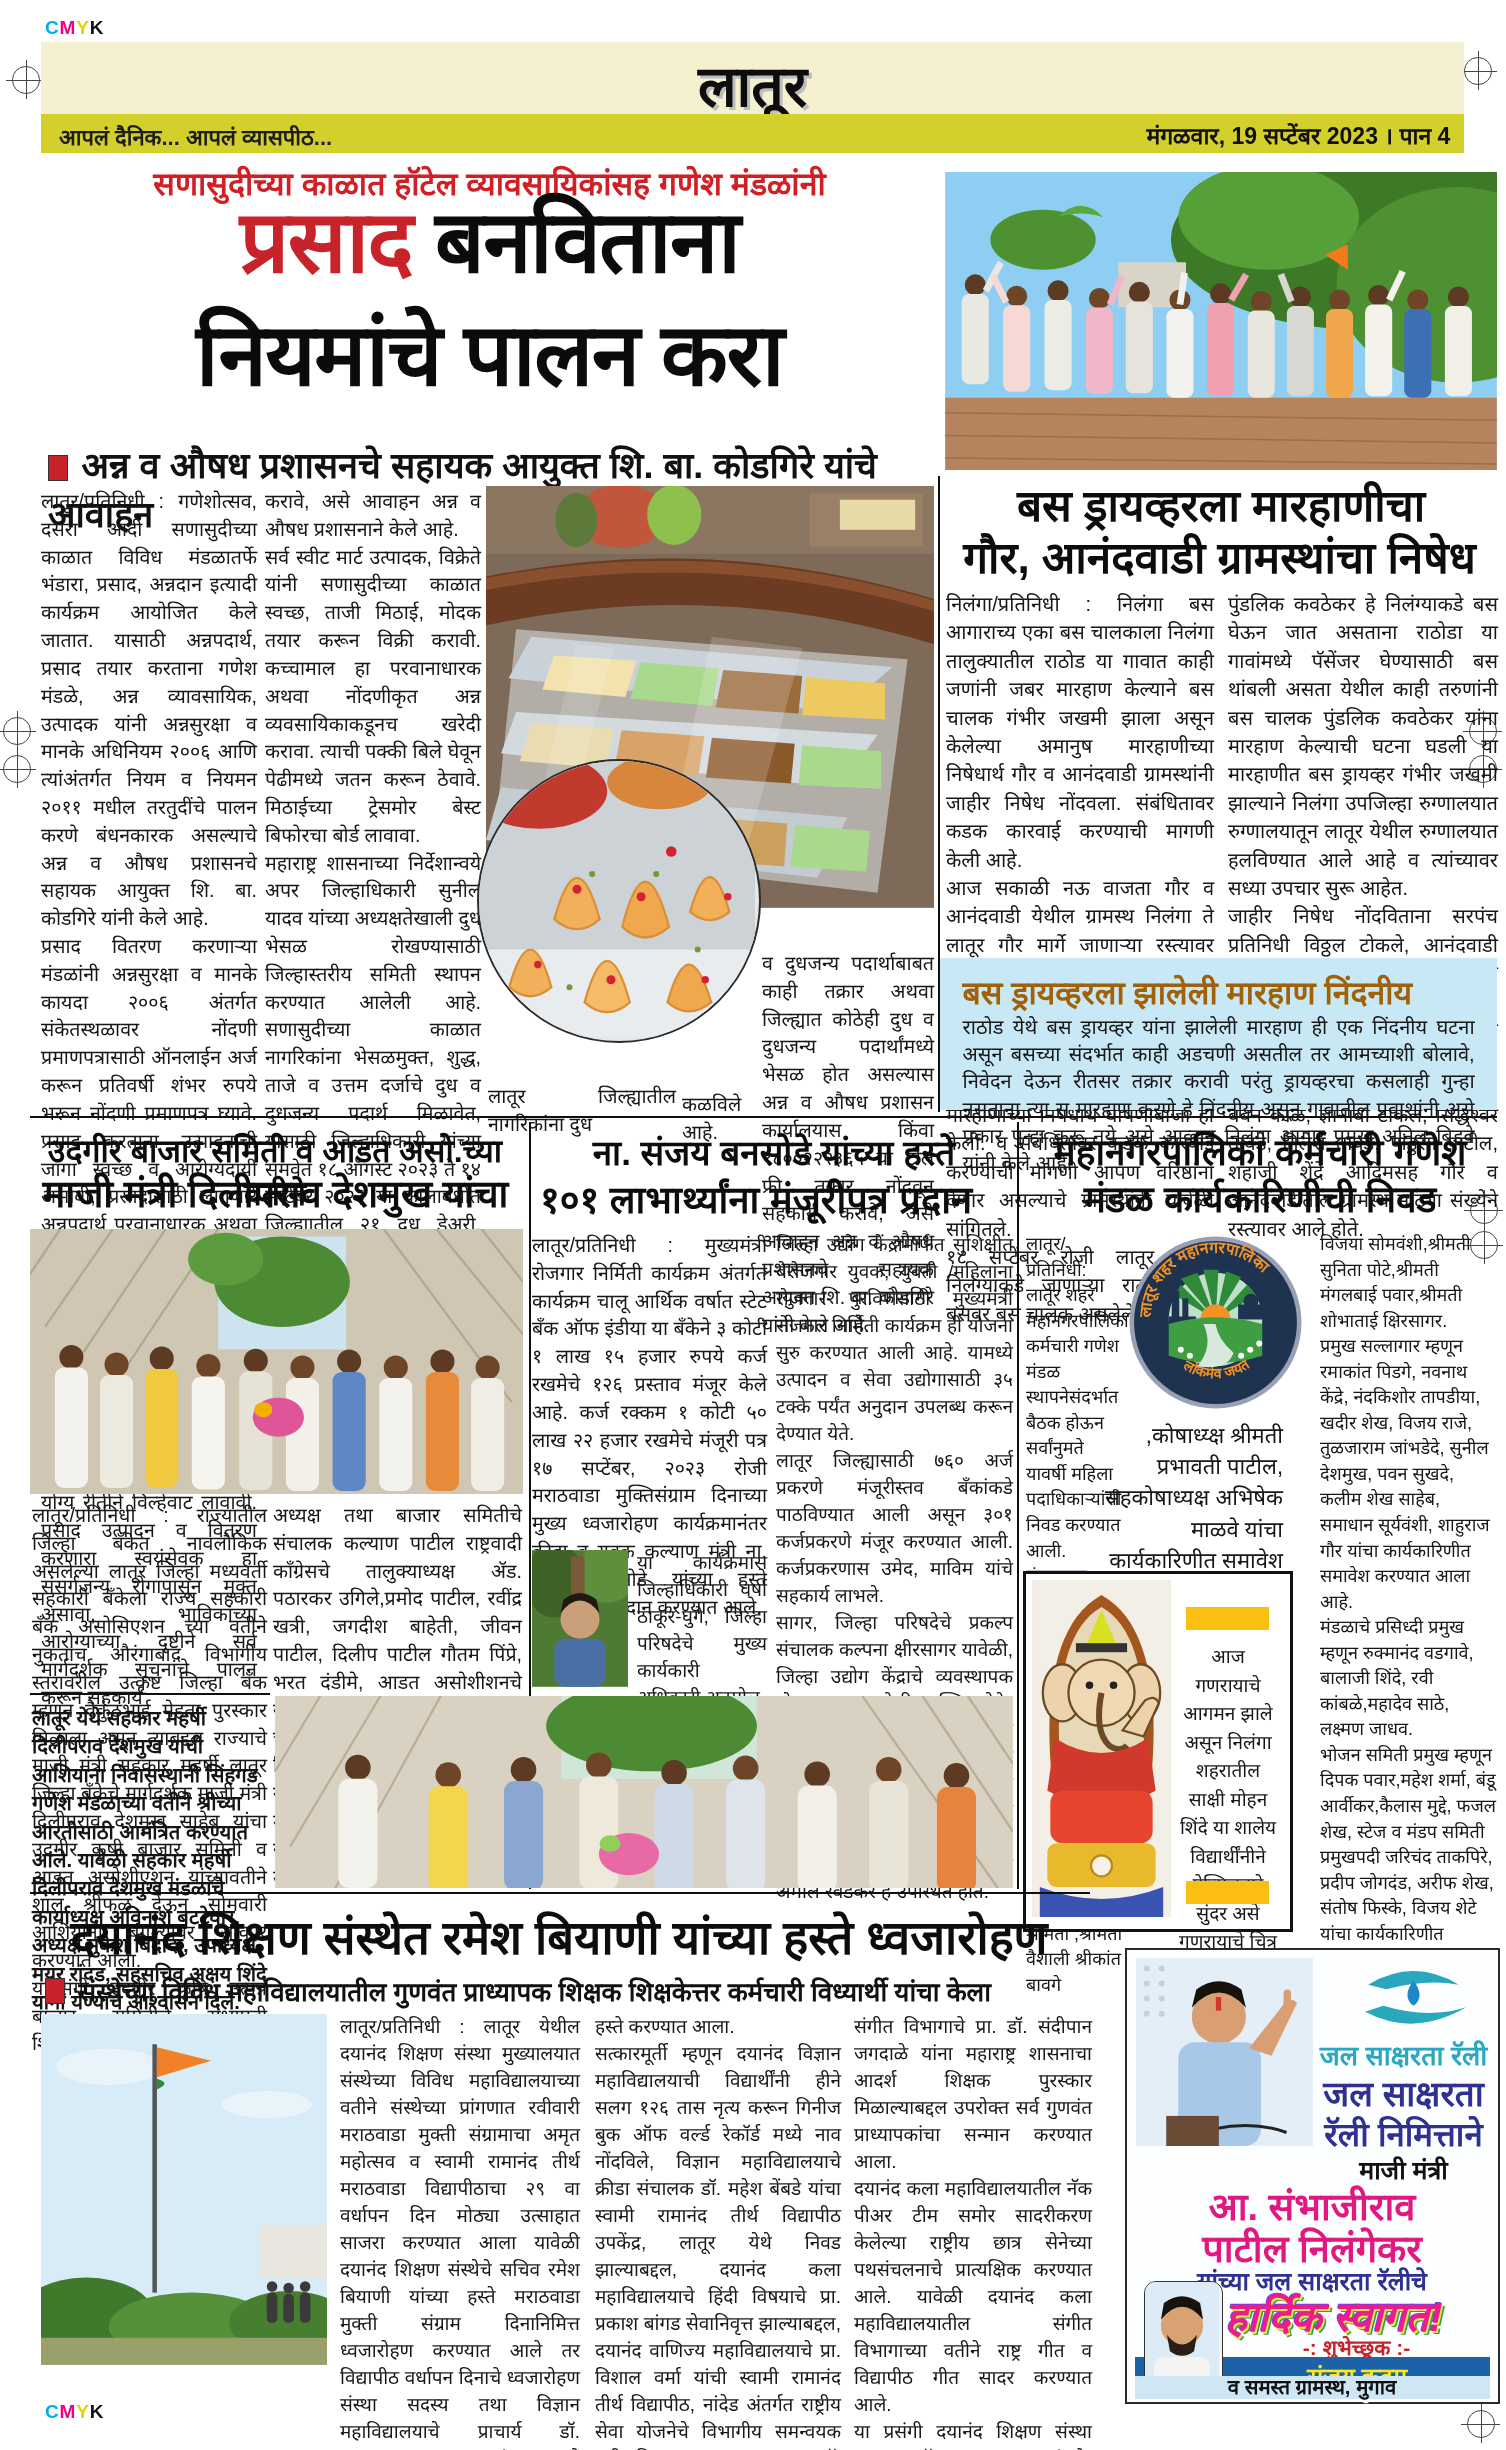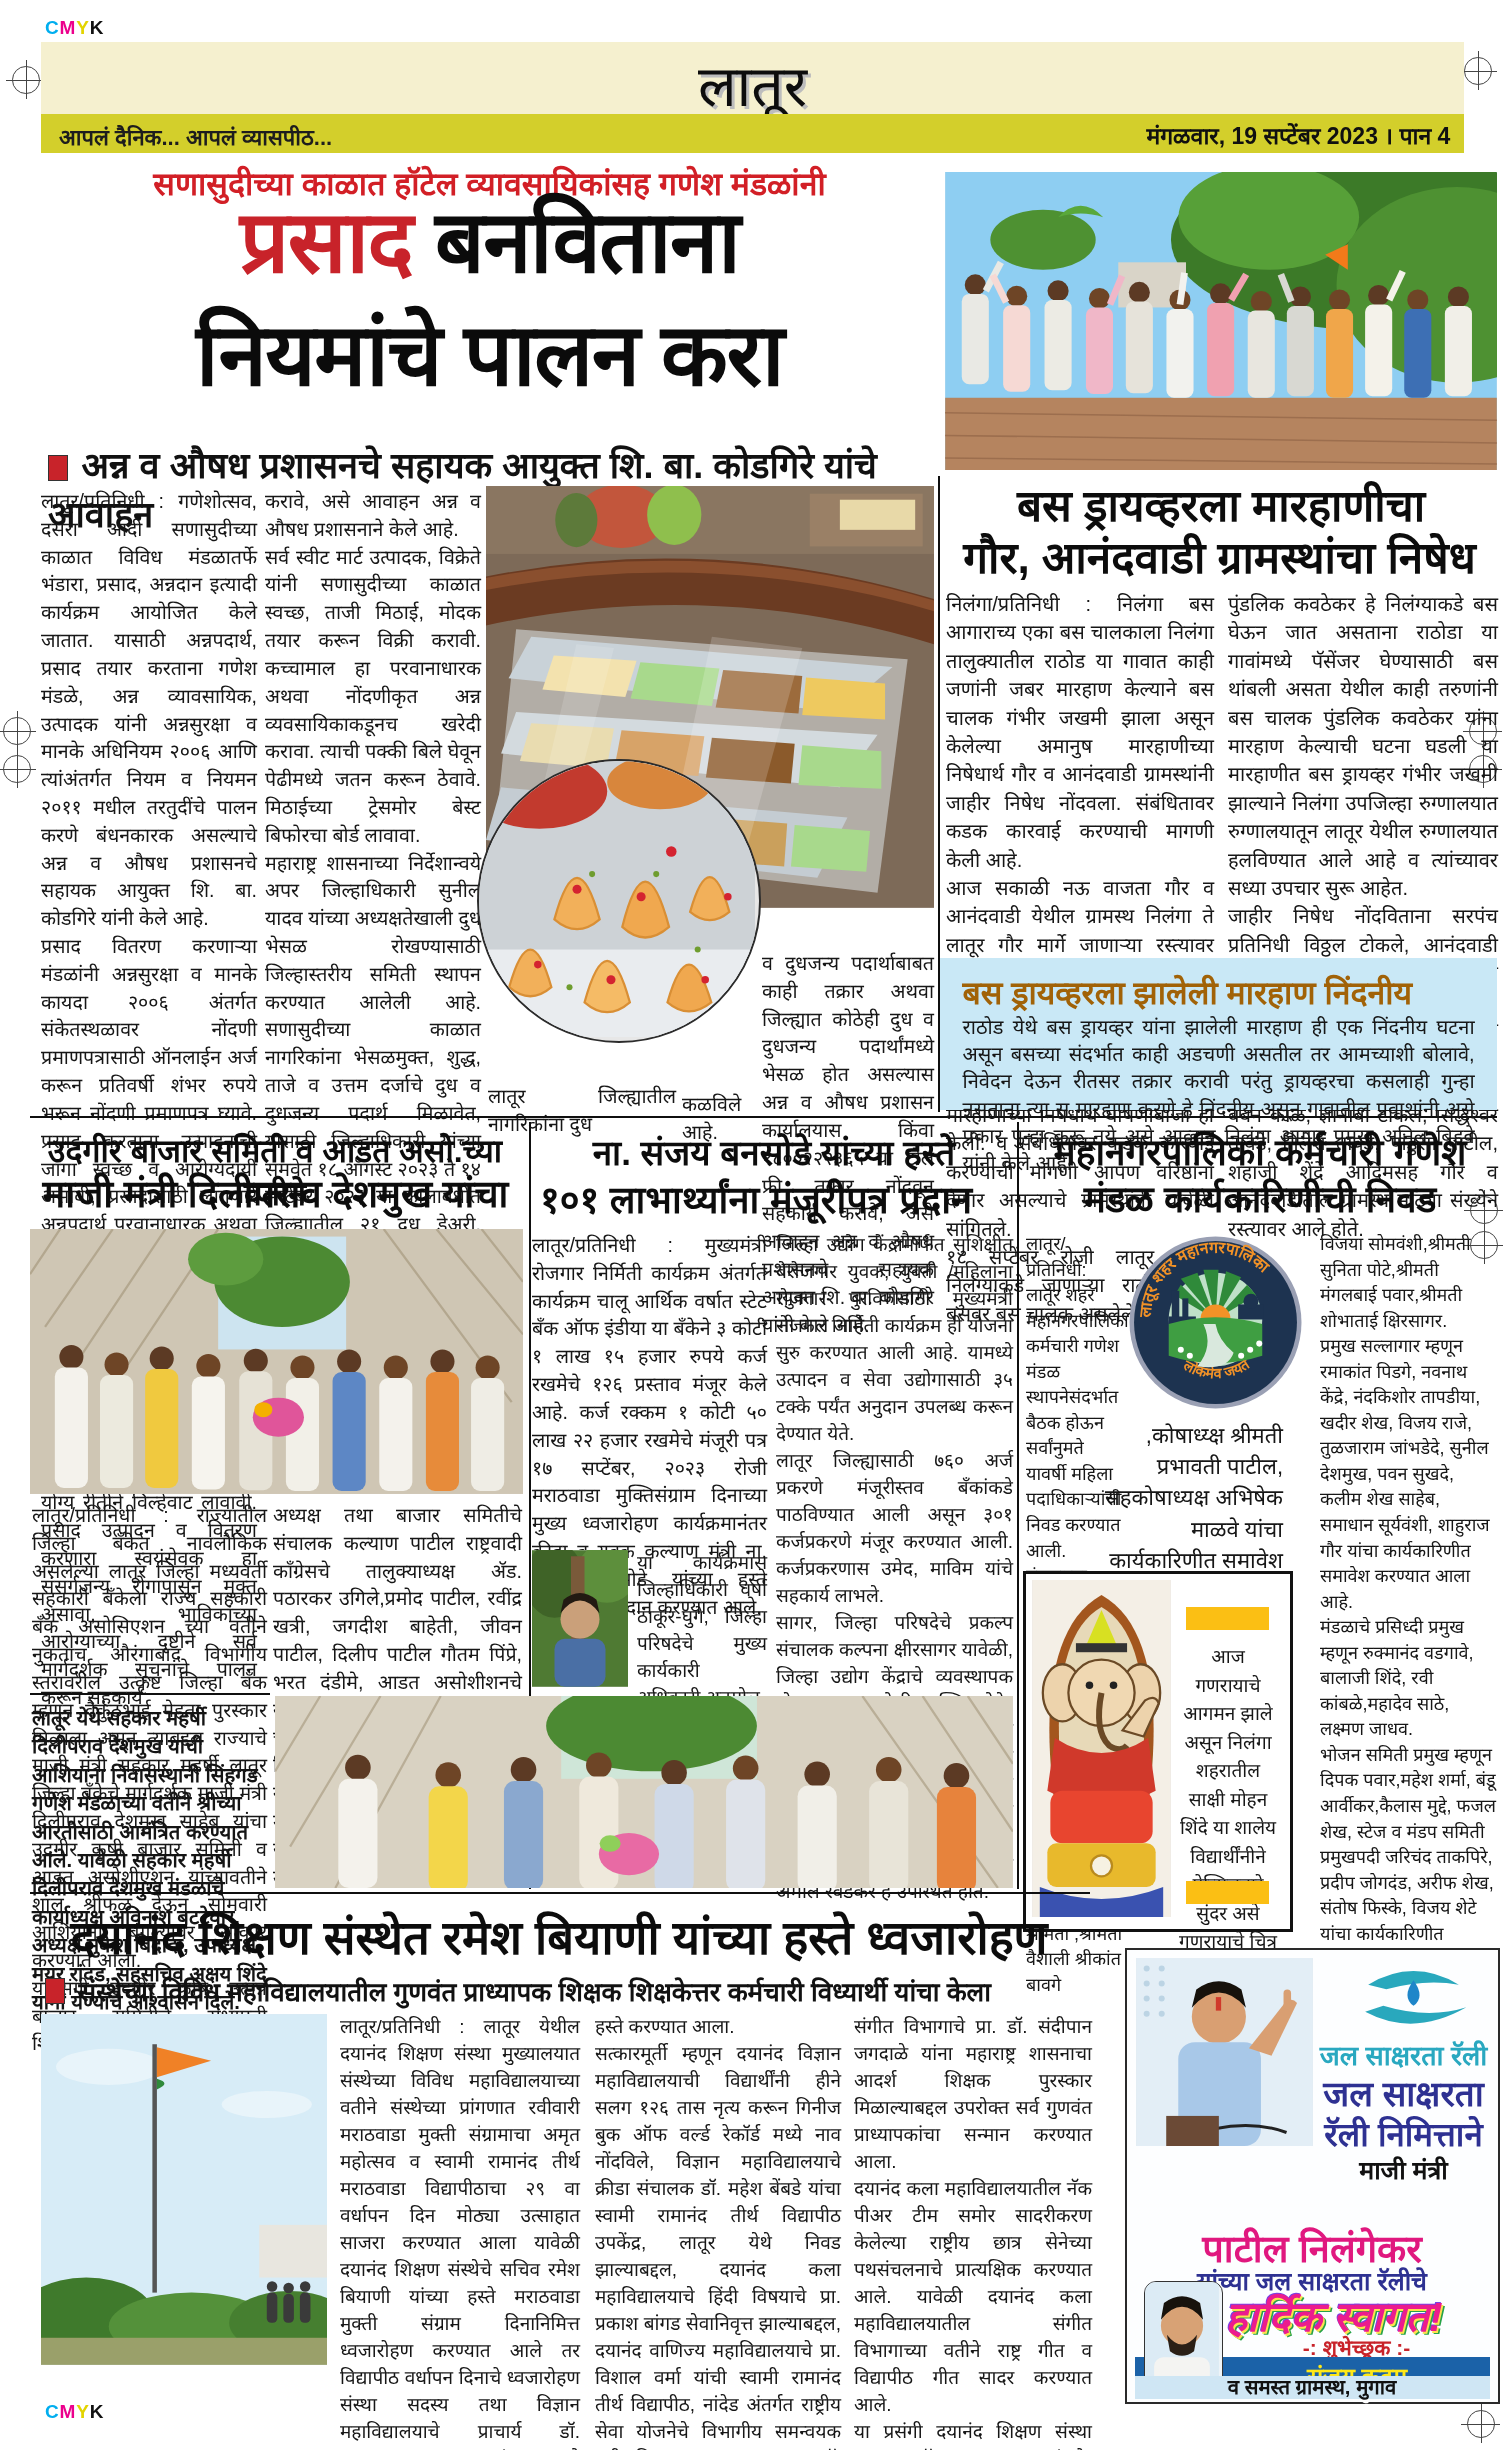--- a/index.html
+++ b/index.html
@@ -39,21 +39,21 @@
   <div class="abs cross" style="left:1464px;top:57px;"></div>
   <div class="abs cross" style="left:3px;top:717px;"></div>
   <div class="abs cross" style="left:3px;top:755px;"></div>
   <div class="abs cross" style="left:1469px;top:717px;"></div>
   <div class="abs cross" style="left:1469px;top:755px;"></div>
   <div class="abs cross" style="left:1470px;top:1196px;"></div>
   <div class="abs cross" style="left:1470px;top:1231px;"></div>
   <div class="abs cross" style="left:1467px;top:2410px;"></div>
 
   <div class="abs" style="left:41px;top:42px;width:1423px;height:72px;background:#f5f0cf;">
-    <div class="abs center" style="left:0;right:0;top:3px;font-size:57px;font-weight:400;color:#0d0d0d;text-shadow:3px 3px 0 #bdbdbd;">लातूर</div>
+    <div class="abs center" style="left:0;right:0;top:3px;font-size:57px;font-weight:700;color:#0d0d0d;text-shadow:3px 3px 0 #bdbdbd;">लातूर</div>
   </div>
   <div class="abs" style="left:41px;top:114px;width:1423px;height:39px;background:#d3cf2b;">
     <div class="abs" style="left:18px;top:6.8px;font-size:22px;font-weight:800;color:#1d1d1d;">आपलं दैनिक... आपलं व्यासपीठ...</div>
     <div class="abs" style="right:13.6px;top:5.3px;font-size:23px;font-weight:900;color:#101010;">मंगळवार, 19 सप्टेंबर 2023 । पान 4</div>
   </div>
 
   <div class="abs center kicker" style="left:45px;top:161px;width:889px;">सणासुदीच्या काळात हॉटेल व्यावसायिकांसह गणेश मंडळांनी</div>
   <div class="abs center mainhead" style="left:45px;top:197px;width:889px;"><span class="red">प्रसाद</span><span> बनविताना</span></div>
   <div class="abs center mainhead" style="left:45px;top:310px;width:889px;">नियमांचे पालन करा</div>
   <div class="abs" style="left:48px;top:440px;width:889px;">
@@ -514,20 +514,21 @@
       <svg width="121" height="71" viewBox="0 0 160 94">
         <path d="M20 30 Q 80 -6 140 30 Q 96 22 44 36 Z" fill="#29a8bd"></path>
         <path d="M16 66 Q 80 100 150 60 Q 100 76 40 58 Z" fill="#29a8bd"></path>
         <path d="M80 24 q 16 22 0 34 q -16 -12 0 -34 Z" fill="#1f86c9"></path>
       </svg>
     </div>
     <div class="abs center" style="left:188px;top:86px;width:177px;font-size:27px;font-weight:900;color:#29a8c0;">जल साक्षरता रॅली</div>
     <div class="abs center" style="left:188px;top:119px;width:177px;font-size:35px;font-weight:900;color:#2e3192;">जल साक्षरता</div>
     <div class="abs center" style="left:188px;top:161px;width:177px;font-size:33px;font-weight:900;color:#2e3192;">रॅली निमित्ताने</div>
     <div class="abs center" style="left:188px;top:202px;width:177px;font-size:25px;font-weight:bold;color:#111;">माजी मंत्री</div>
+    <div class="abs center" style="left:7.5px;top:229px;width:355px;font-size:38px;font-weight:900;color:#e0187f;">आ. संभाजीराव</div>
     <div class="abs center" style="left:7.5px;top:271px;width:355px;font-size:38px;font-weight:900;color:#e0187f;">पाटील निलंगेकर</div>
     <div class="abs center" style="left:7.5px;top:313px;width:355px;font-size:25px;font-weight:900;color:#2e3192;">यांच्या जल साक्षरता रॅलीचे</div>
     <div class="abs center greet" style="left:60px;top:337px;width:294px;font-size:41px;">हार्दिक स्वागत!</div>
     <div class="abs center" style="left:105px;top:383px;width:249px;font-size:21px;font-weight:bold;color:#c8232a;">-: शुभेच्छूक :-</div>
     <div class="abs" style="left:7.5px;top:407px;width:355px;height:42px;background:#1b62a8;">
       <div class="abs center" style="left:90px;top:1.5px;width:265px;font-size:24px;font-weight:900;color:#ffe816;">संजय कदम</div>
       <div class="abs center" style="left:90px;top:25.6px;width:265px;font-size:15px;font-weight:bold;color:#ffffff;">भाजपा कार्यकर्ता, मुगाव, ता. निलंगा</div>
     </div>
     <div class="abs ph" style="left:16.6px;top:331px;width:77px;height:113px;border:1.5px solid #333;border-radius:12px;background:#eef4f8;">
       <svg width="74" height="110" viewBox="0 0 98 146">

